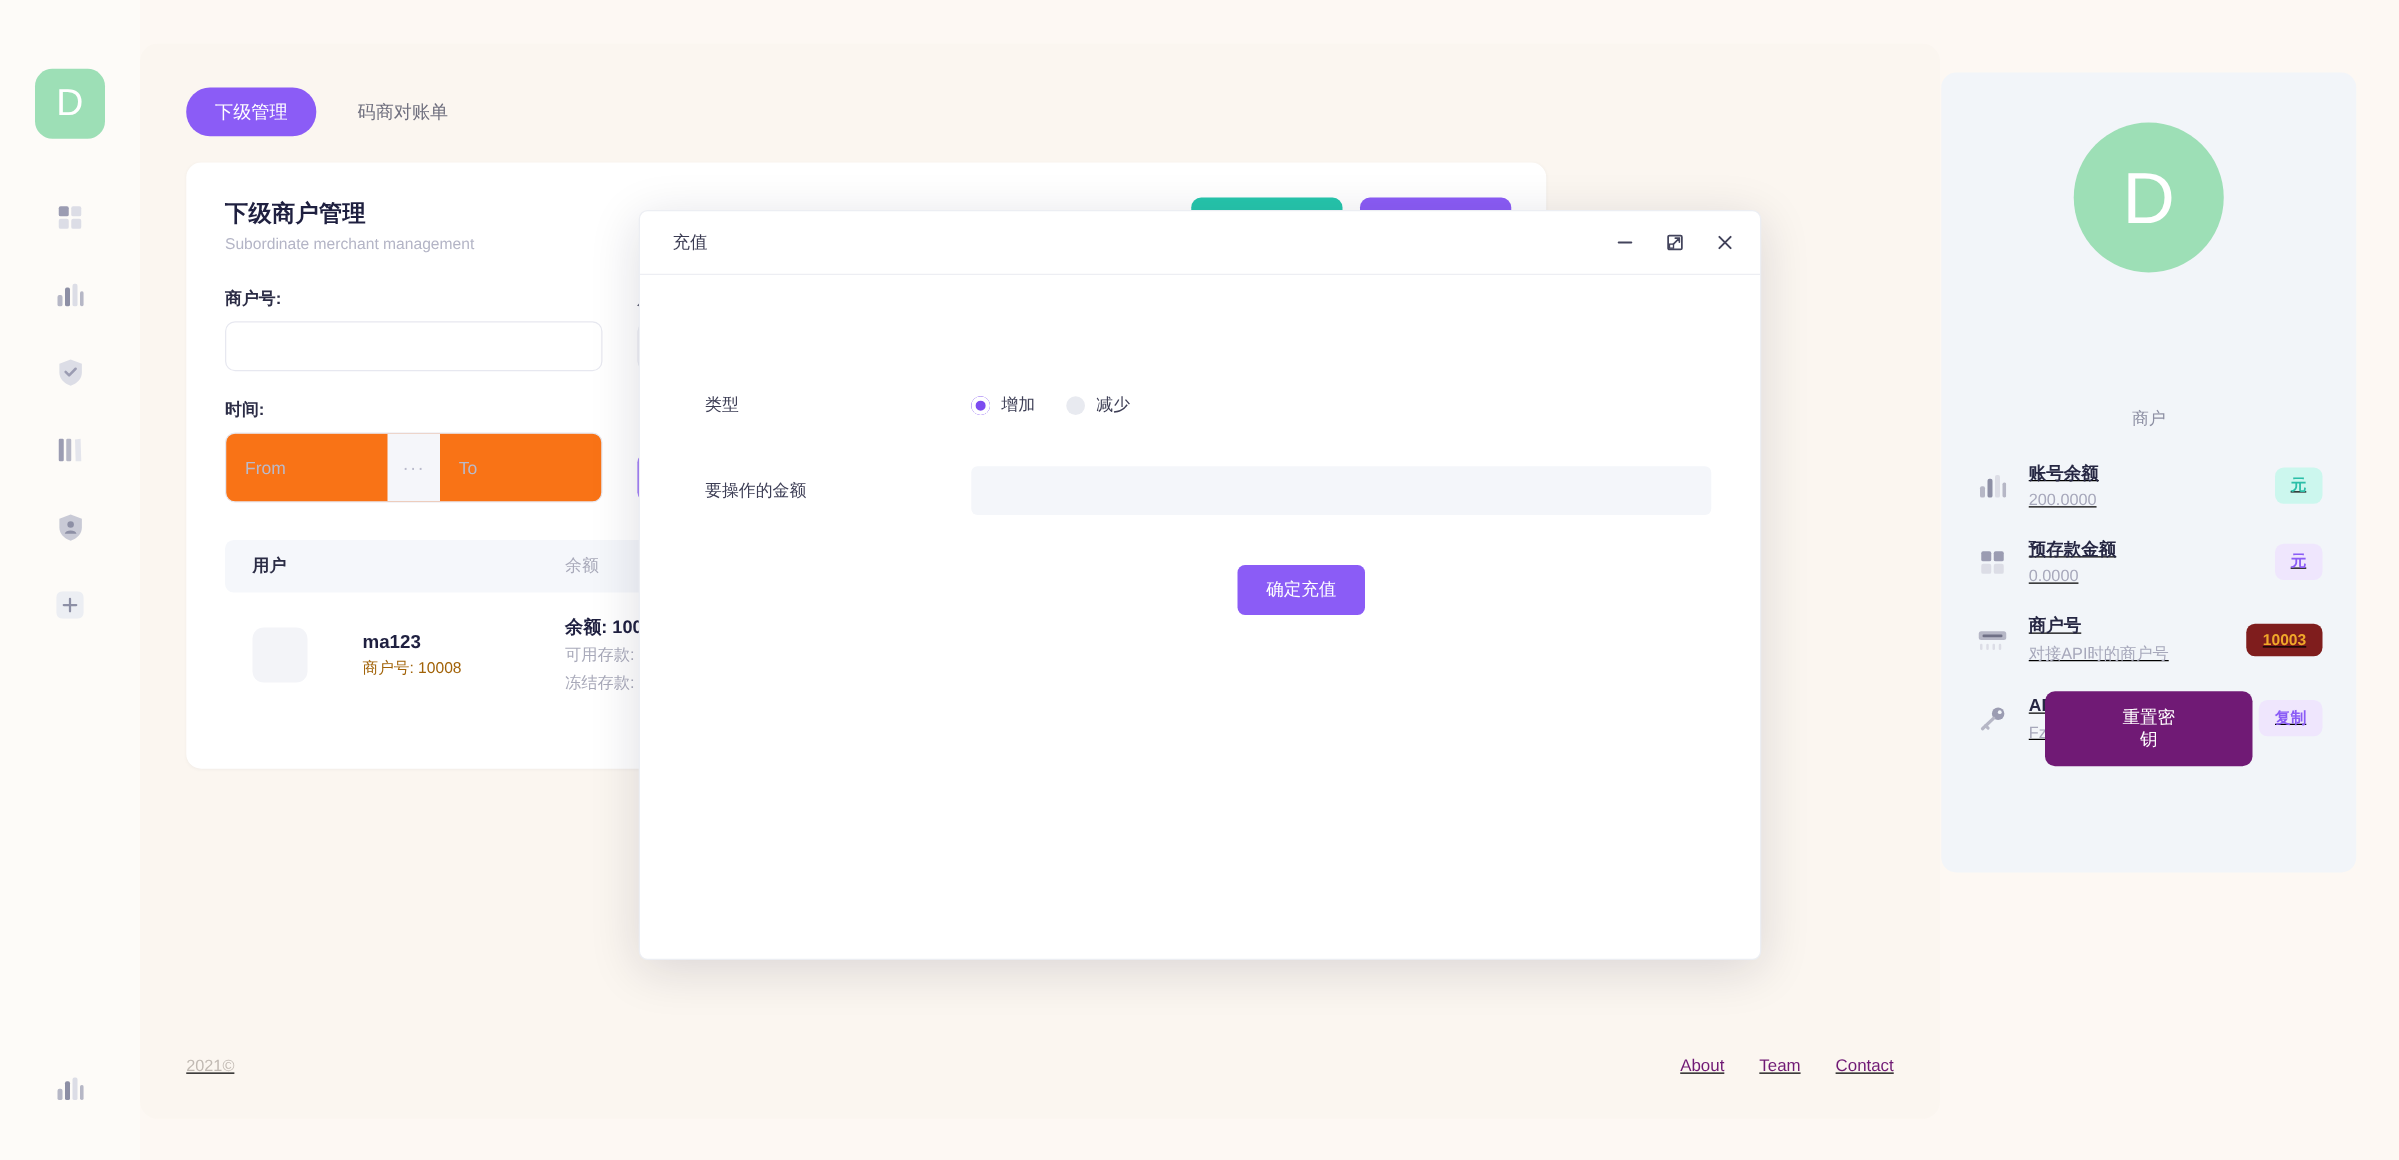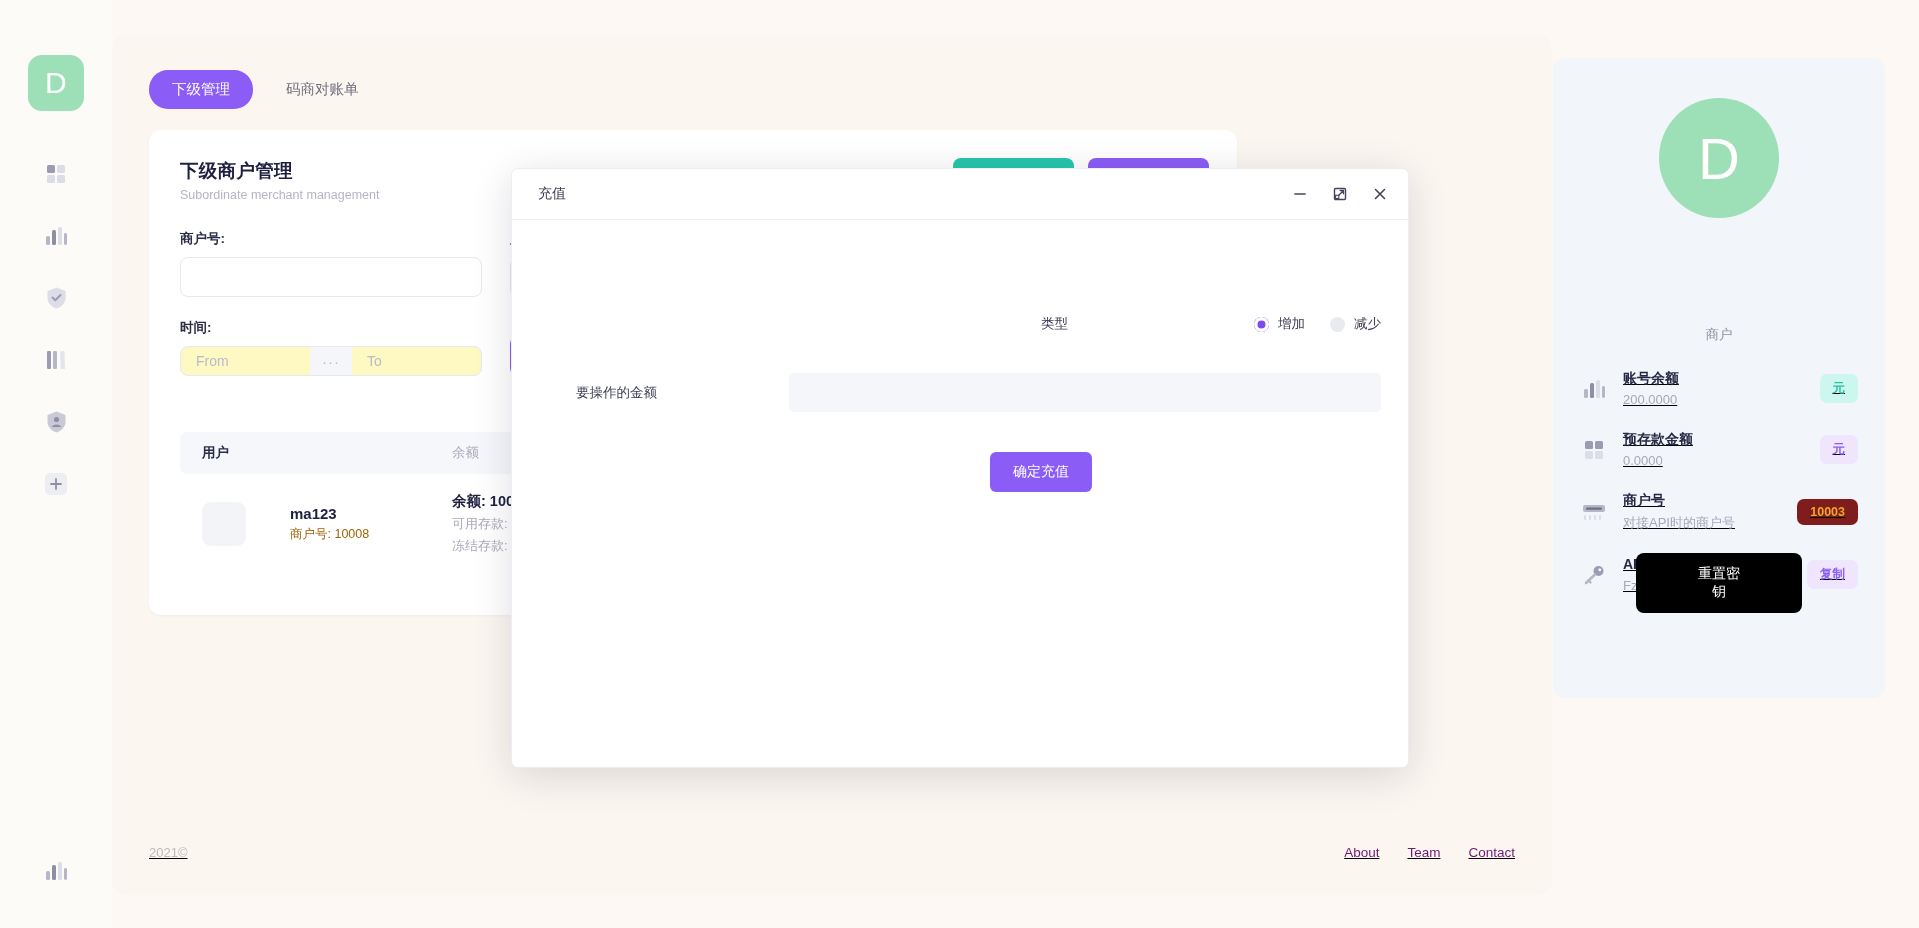--- a/index.html
+++ b/index.html
@@ -68,22 +68,22 @@
     width: 302px; height: 40px; border: 1px solid #e7e8f0; border-radius: 8px;
     background: #fff; font-size: 13.5px; padding: 0 13px; color: #33344d;
     font-family: inherit; outline: none;
   }
   .f-select {
     width: 302px; height: 40px; border: 1px solid #e7e8f0; border-radius: 8px;
     background: #fff; font-size: 13.5px; padding: 0 13px; color: #9a9bb0;
     display: flex; align-items: center; justify-content: space-between; cursor: pointer;
   }
   .range {
-    display: flex; width: 302px; height: 30px; border: 1px solid #e7e8f0;
-    border-radius: 8px; overflow: hidden; background: #fef9c3;
+    display: flex; width: 302px; height: 56px; border: 1px solid #e7e8f0;
+    border-radius: 8px; overflow: hidden; background: #f97316;
   }
   .range input {
     flex: 1; border: none; outline: none; padding: 0 15px; font-size: 14px;
     color: #33344d; font-family: inherit; background: transparent; min-width: 0;
   }
   .range input::placeholder { color: #b9bacb; }
   .range .sep {
     width: 42px; background: #f5f6fa; display: flex; align-items: center;
     justify-content: center; color: #b9bacb; font-size: 15px; letter-spacing: 1px;
   }
@@ -134,21 +134,21 @@
   .r-ic { width: 28px; display: flex; align-items: center; justify-content: center; margin-right: 15px; }
   .r-txt { flex: 1; }
   .r-t { font-size: 14px; font-weight: 700; color: #262743; }
   .r-v { font-size: 13px; color: #a7a8bb; margin-top: 4px; }
   .r-badge { padding: 6px 13px; border-radius: 7px; font-size: 12.5px; font-weight: 600; }
   .bg-teal { background: #ccf7ee; color: #2bbfa8; }
   .bg-purple { background: #efe6fd; color: #8b5cf6; }
   .bg-orange { background: #7f1d1d; color: #f0a829; }
   .r-reset {
     position: absolute; left: 50%; transform: translateX(-50%); top: 495px;
-    padding: 12px 60px; border: none; border-radius: 8px; background: #000000;
+    padding: 12px 60px; border: none; border-radius: 8px; background: #701a75;
     color: #fff; font-size: 14px; cursor: pointer; font-family: inherit;
   }
 
   
   .modal {
     position: absolute; left: 511px; top: 168px; width: 898px; height: 600px;
     background: #ffffff; border-radius: 7px;
     box-shadow: 0 8px 40px rgba(20,20,50,0.14);
     border: 1px solid #eceef3;
   }
@@ -160,21 +160,21 @@
   .m-ctl { display: flex; align-items: center; gap: 20px; }
   .m-btn { width: 20px; height: 20px; display: flex; align-items: center; justify-content: center; cursor: pointer; color: #43445c; }
   .m-body { padding: 31px 27px 0 27px; }
   .alert {
     display: flex; align-items: center; gap: 17px;
     background: #f4f6fb; border-radius: 6px; padding: 19px 24px;
   }
   .alert-txt { font-size: 13px; color: #4d4e68; letter-spacing: .2px; }
 
   .form { margin-top: 64px; padding-left: 25px; }
-  .frow { display: flex; align-items: center; margin-bottom: 40px; justify-content: flex-end; }
+  .frow { display: flex; align-items: center; margin-bottom: 40px; }
   .flabel { width: 213px; font-size: 13.5px; color: #3d3e55; }
   .radios { display: flex; align-items: center; gap: 25px; }
   .radio { display: flex; align-items: center; gap: 9px; cursor: pointer; }
   .dot { width: 15px; height: 15px; border-radius: 50%; background: #e8eaf0; }
   .dot.on { background: #7d4cf0; box-shadow: inset 0 0 0 3.5px #fff, inset 0 0 0 9px #7d4cf0; }
   .rtext { font-size: 13.5px; color: #3d3e55; }
   .amount {
     width: 592px; height: 39px; background: #f4f6fa; border: none;
     border-radius: 5px; padding: 0 14px; font-size: 13.5px; color: #33344d;
     font-family: inherit; outline: none;

